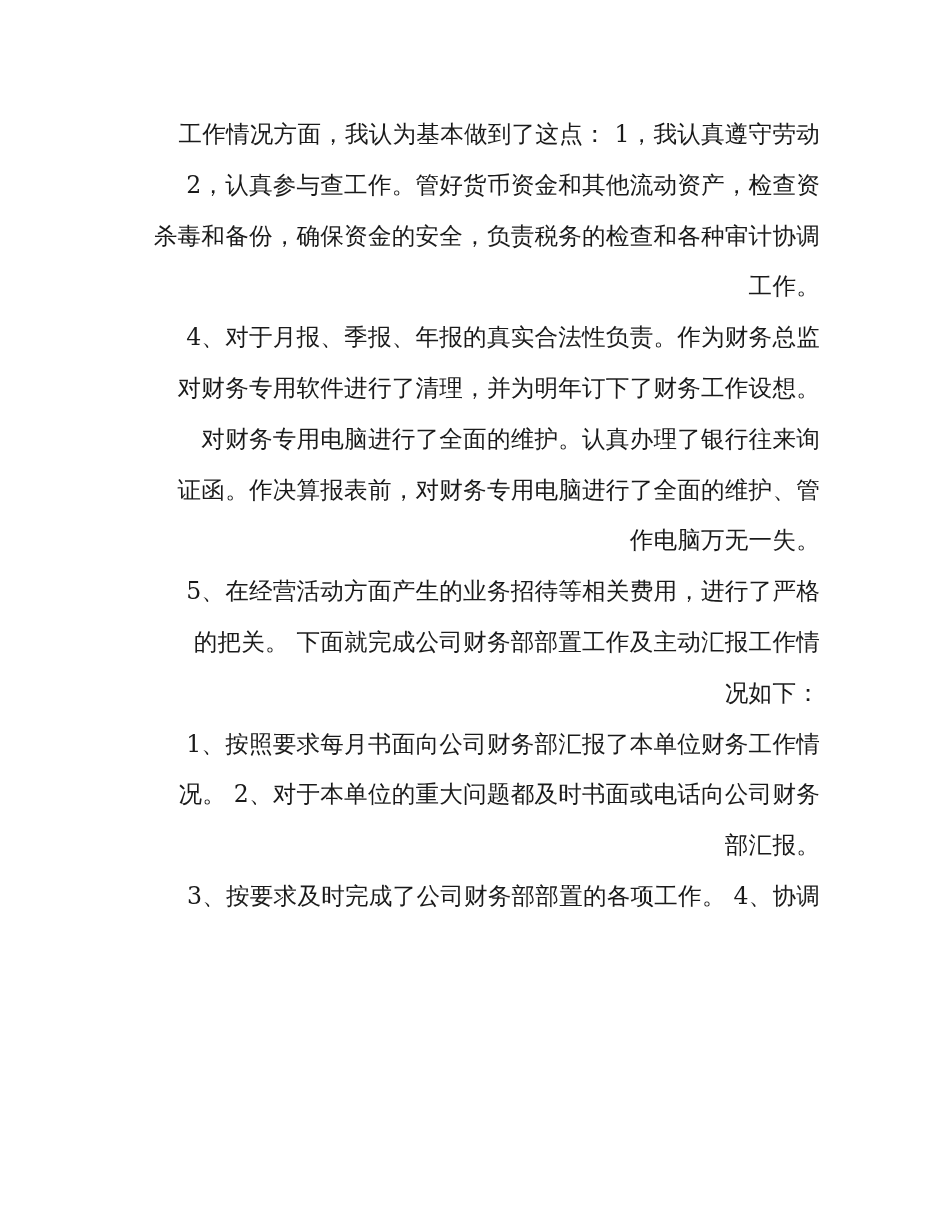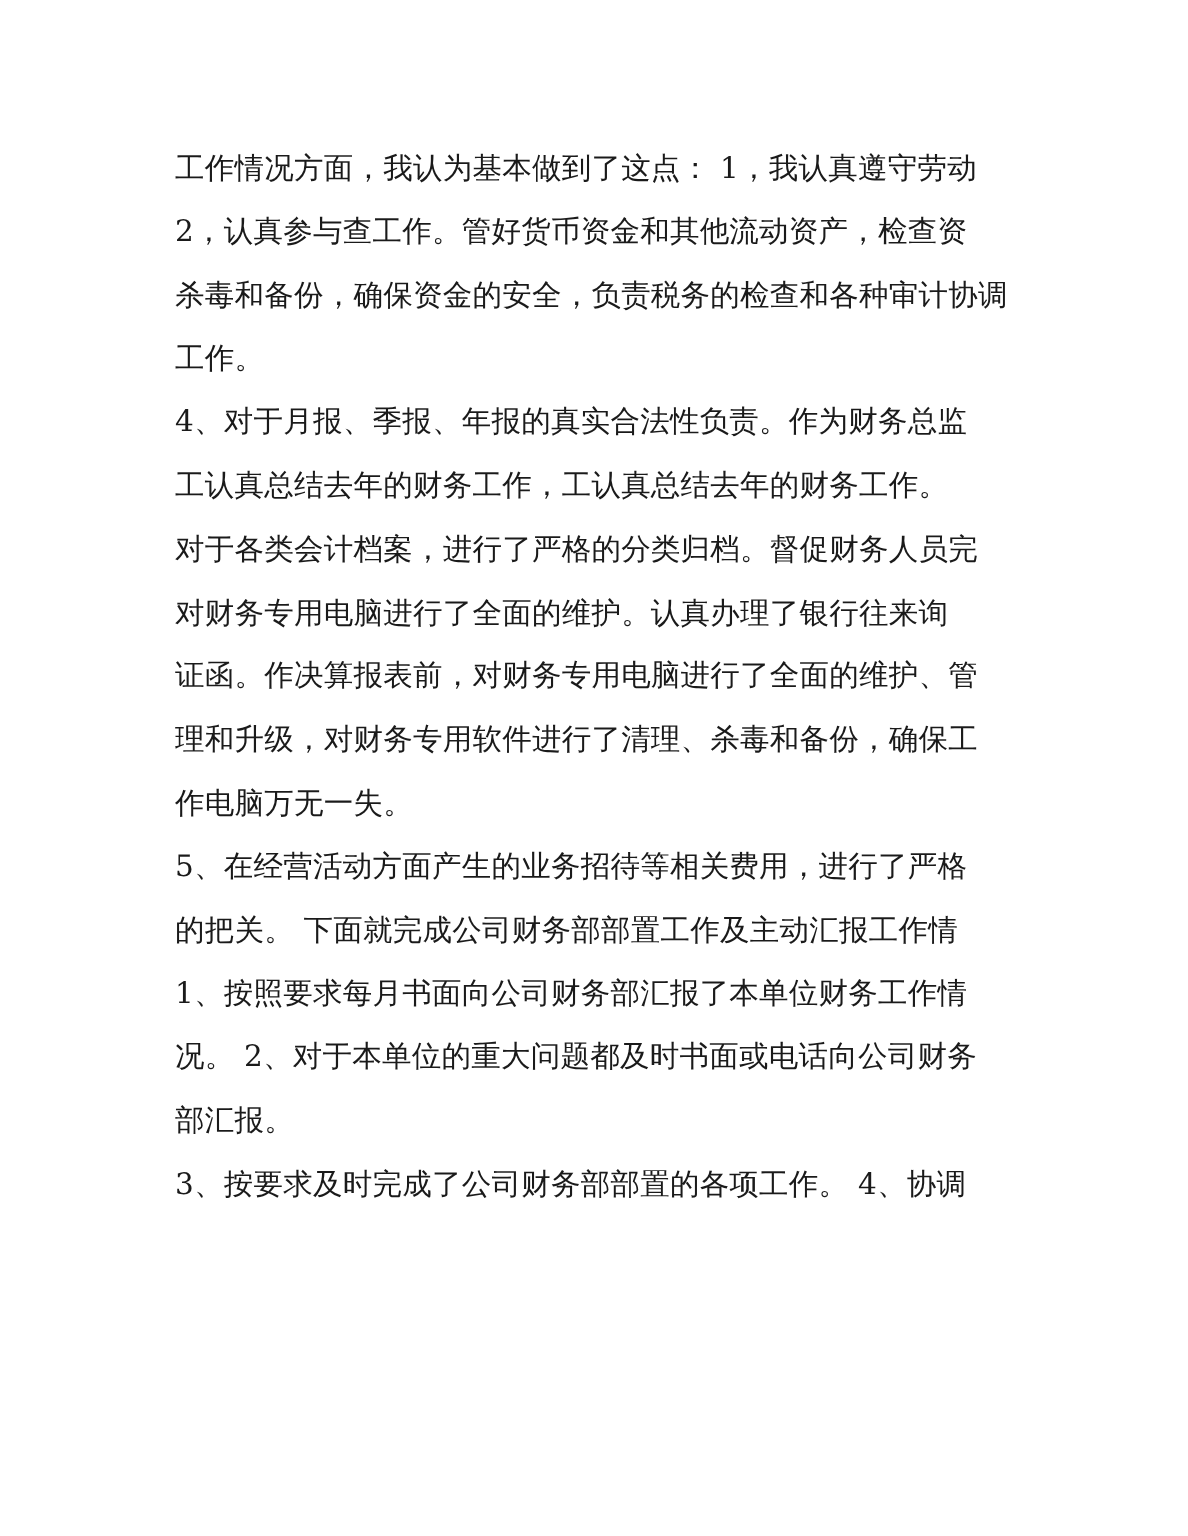--- a/index.html
+++ b/index.html
@@ -13,43 +13,43 @@
       position: relative;
       overflow: hidden;
       font-family: "DejaVu Serif", "Liberation Serif", serif;
       color: #1a1a1a;
     }
     .page {
       position: absolute;
       left: 140px;
       top: 109px;
       width: 680px;
+      text-align: right;
     }
     .line {
       height: 50.8px;
       line-height: 50.8px;
       font-size: 23.6px;
       white-space: nowrap;
       letter-spacing: 0.2px;
     }
   </style>
 </head>
 <body>
 
 <div class="page">
   <div class="line">工作情况方面，我认为基本做到了这点： 1，我认真遵守劳动</div>
   <div class="line">2，认真参与查工作。管好货币资金和其他流动资产，检查资</div>
   <div class="line">杀毒和备份，确保资金的安全，负责税务的检查和各种审计协调</div>
   <div class="line">工作。</div>
   <div class="line">4、对于月报、季报、年报的真实合法性负责。作为财务总监</div>
-  <div class="line">工认真总结去年的财务工作，工认真总结去年的财务工作。</div>
-  <div class="line">对于各类会计档案，进行了严格的分类归档。督促财务人员完</div>
+  <div class="line">对财务专用软件进行了清理，并为明年订下了财务工作设想。</div>
   <div class="line">对财务专用电脑进行了全面的维护。认真办理了银行往来询</div>
   <div class="line">证函。作决算报表前，对财务专用电脑进行了全面的维护、管</div>
-  <div class="line">理和升级，对财务专用软件进行了清理、杀毒和备份，确保工</div>
   <div class="line">作电脑万无一失。</div>
   <div class="line">5、在经营活动方面产生的业务招待等相关费用，进行了严格</div>
   <div class="line">的把关。 下面就完成公司财务部部置工作及主动汇报工作情</div>
+  <div class="line">况如下：</div>
   <div class="line">1、按照要求每月书面向公司财务部汇报了本单位财务工作情</div>
   <div class="line">况。 2、对于本单位的重大问题都及时书面或电话向公司财务</div>
   <div class="line">部汇报。</div>
   <div class="line">3、按要求及时完成了公司财务部部置的各项工作。 4、协调</div>
 </div>
 
 </body></html>

